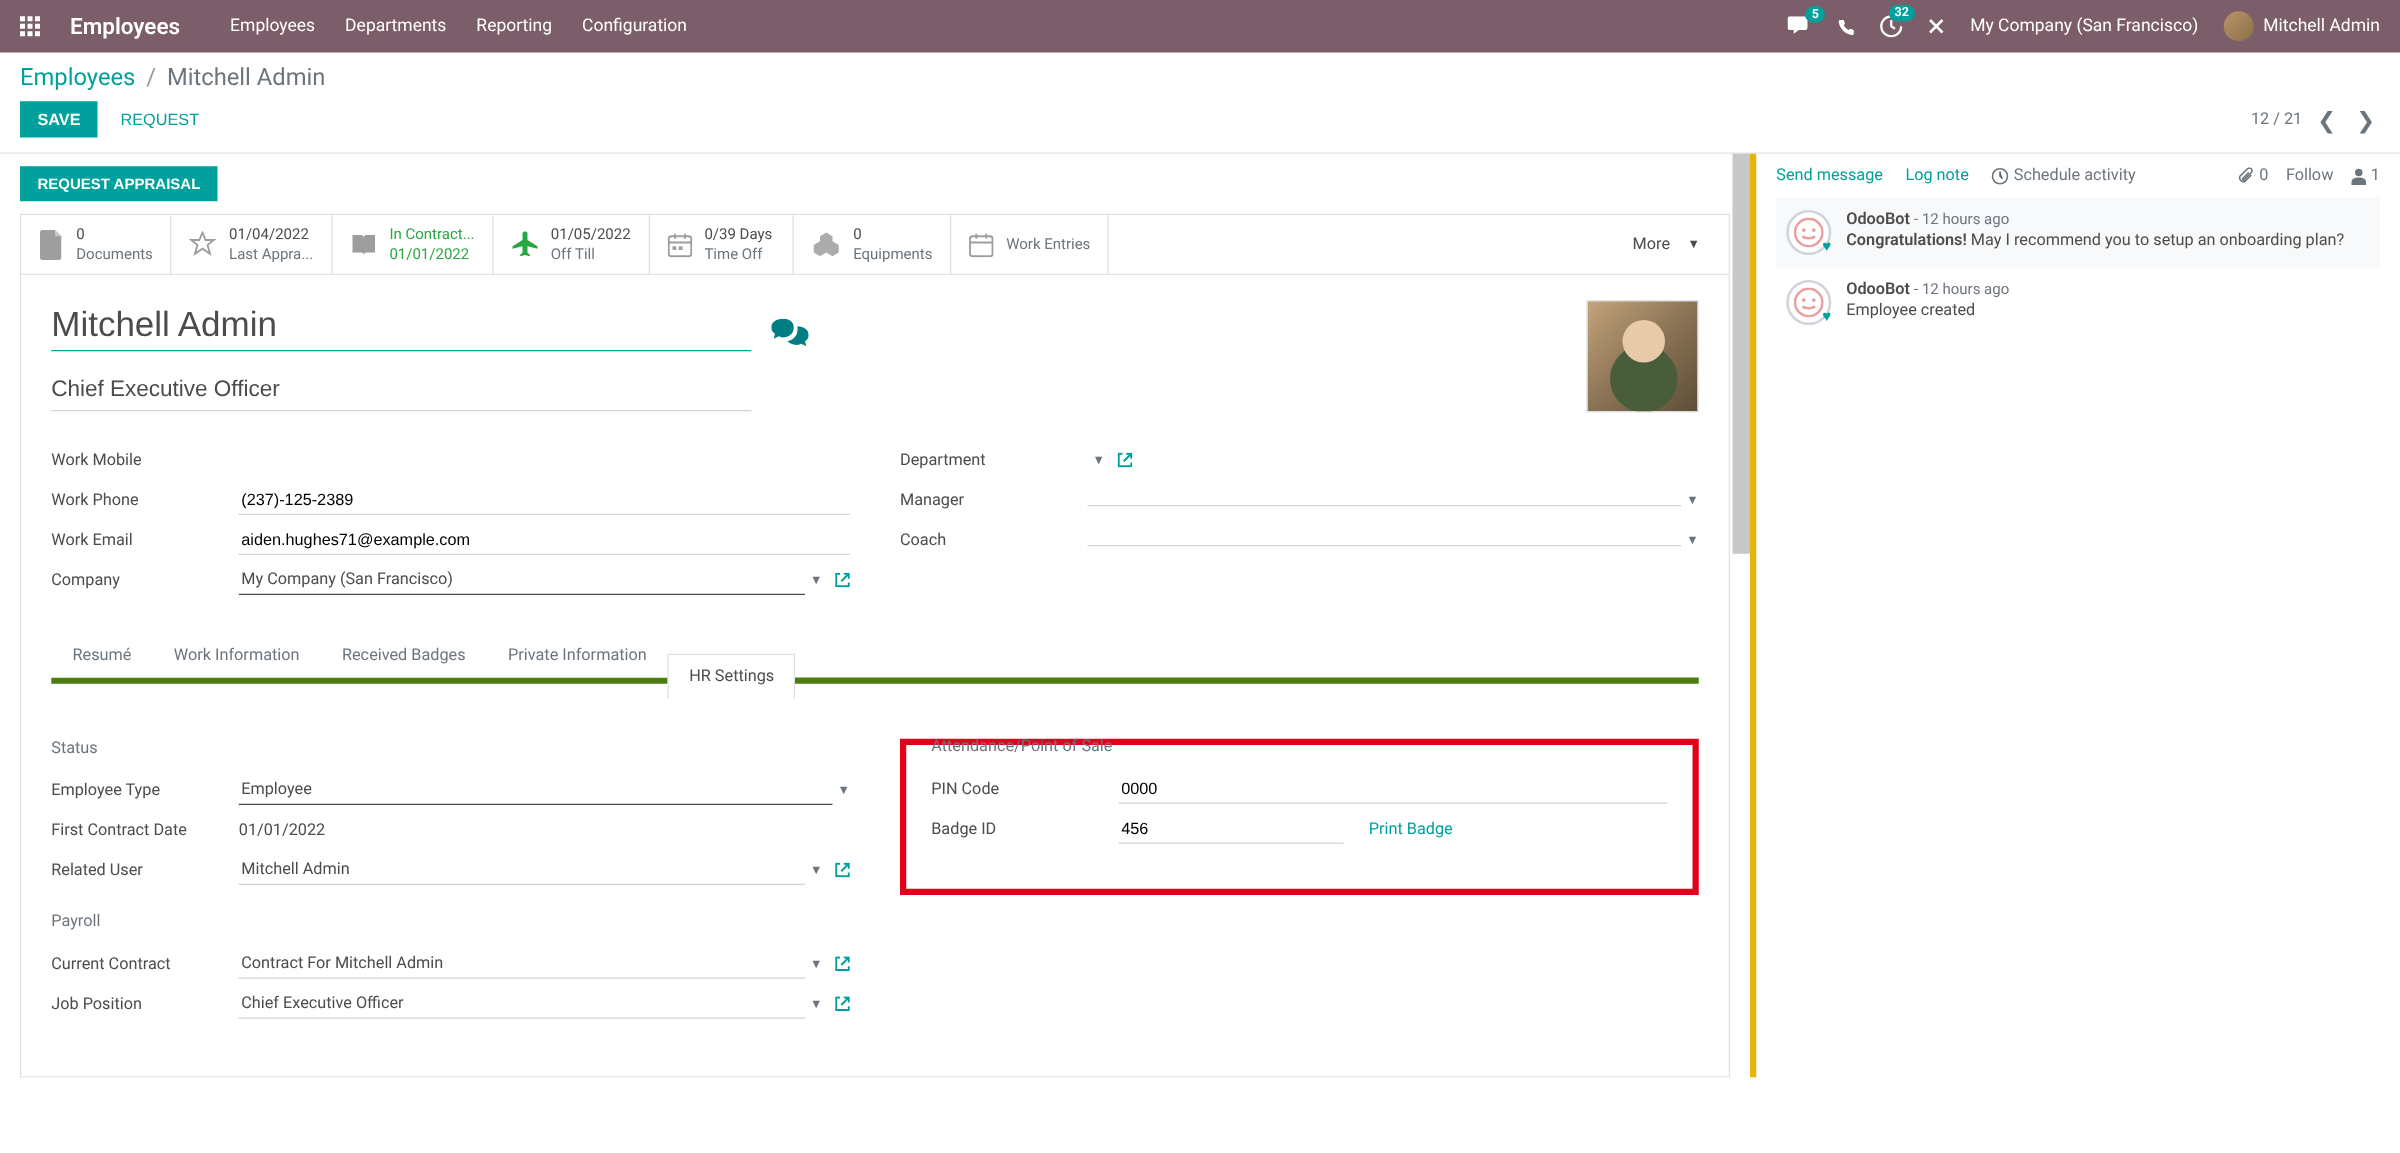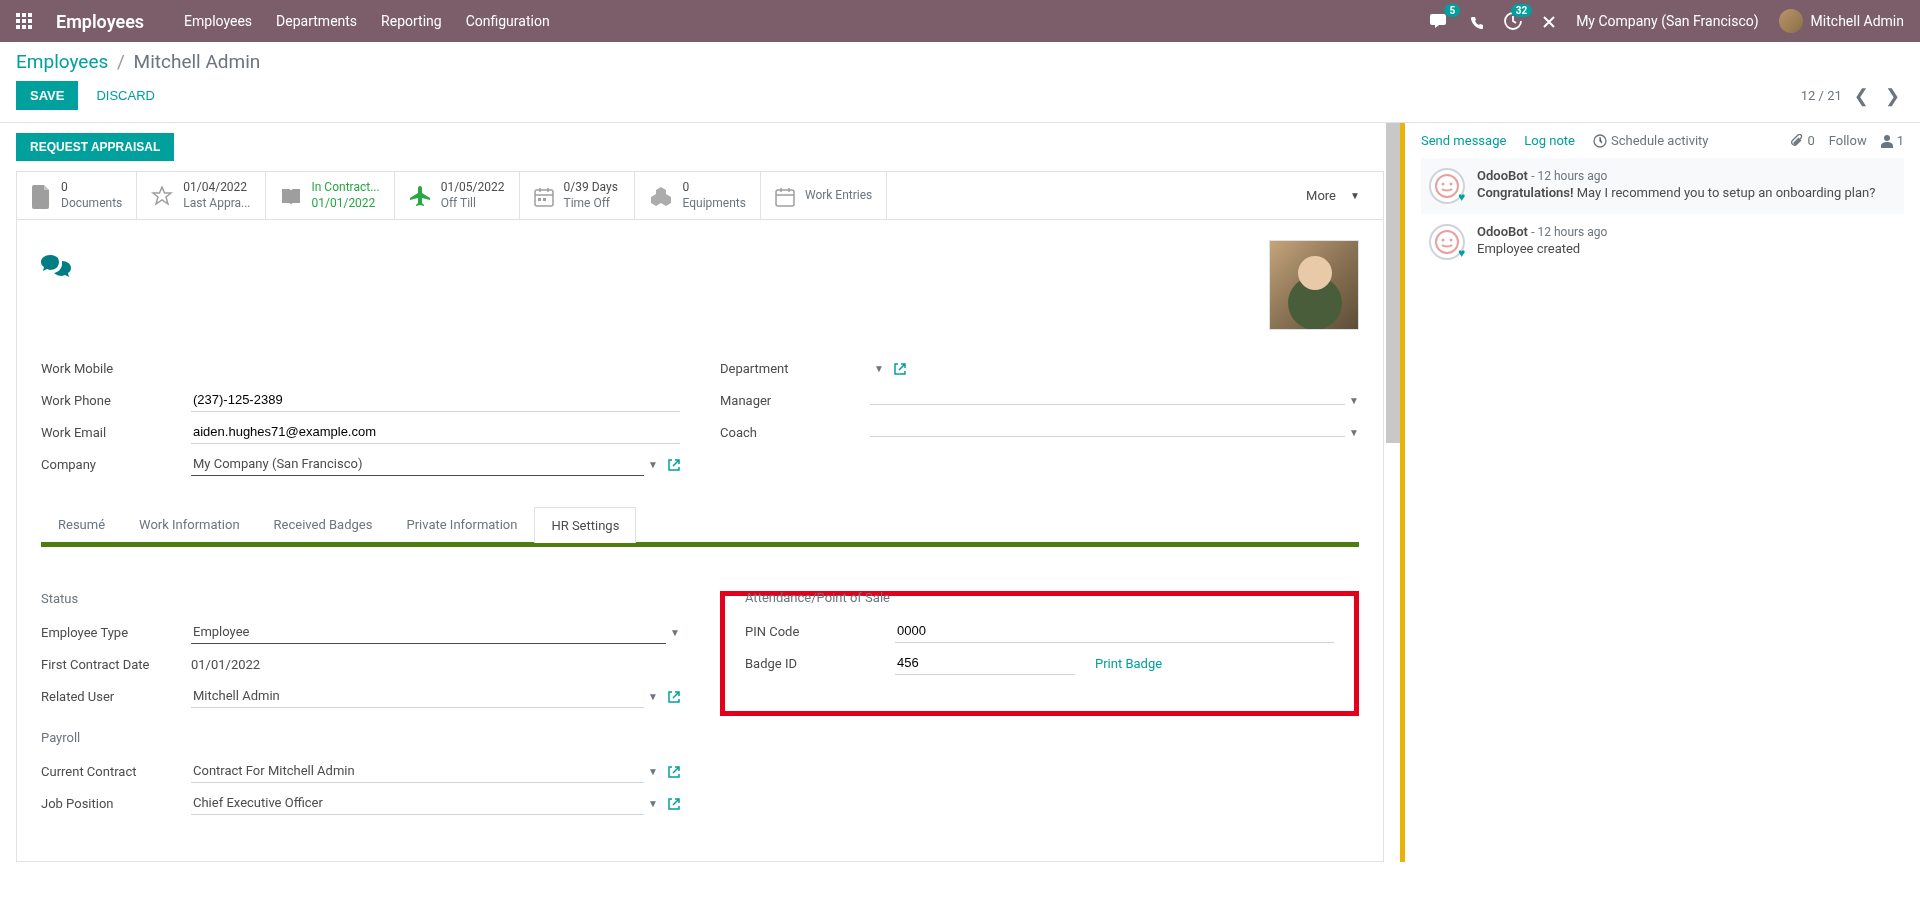--- a/index.html
+++ b/index.html
@@ -64,21 +64,21 @@
 .form-label { width: 150px; font-size: 13px; color: #4c4c4c; }
 .form-input { flex: 1; border: none; border-bottom: 1px solid #ced4da; padding: 4px 2px; font-size: 13px; outline: none; background: transparent; }
 .form-select { flex: 1; border: none; border-bottom: 1px solid #4c4c4c; padding: 4px 2px; font-size: 13px; outline: none; background: transparent; position: relative; }
 .form-select.light { border-bottom-color: #ced4da; }
 .select-caret { margin-left: 4px; color: #6c757d; font-size: 10px; }
 .ext-link { color: #00a09d; margin-left: 10px; cursor: pointer; font-size: 14px; }
 
 
 .tabs { display: flex; border-bottom: 5px solid #4d7c0f; margin-top: 24px; }
 .tab { padding: 10px 16px; cursor: pointer; border: 1px solid transparent; border-bottom: none; background: #fff; font-size: 13px; color: #6c757d; }
-.tab.active { border-color: #dee2e6; color: #4c4c4c; position: relative; top: 1px; background: #fff; }
+.tab.active { border-color: #dee2e6; color: #4c4c4c; position: relative; top: 17px; background: #fff; }
 
 .tab-content { padding: 20px 0; }
 .section-title { font-size: 13px; color: #6c757d; margin-bottom: 12px; }
 .highlight-box { border: 5px solid #e2001a; padding: 14px 20px 30px; position: relative; }
 
 
 .sidebar { width: 520px; border-left: 5px solid #eab308; padding: 10px 16px; }
 .sb-actions { display: flex; align-items: center; gap: 18px; padding-bottom: 10px; }
 .sb-link { color: #00a09d; cursor: pointer; font-size: 13px; }
 .sb-sched { color: #6c757d; cursor: pointer; font-size: 13px; display: flex; align-items: center; gap: 4px; }
@@ -159,21 +159,21 @@
 </div>
 
 <div class="subheader">
   <div class="breadcrumb">
     <span class="root">Employees</span>
     <span class="sep">/</span>
     <span class="current">Mitchell Admin</span>
   </div>
   <div class="action-row">
     <button class="btn-save">SAVE</button>
-    <button class="btn-discard">DISCARD</button>
+    <button class="btn-discard">REQUEST</button>
     <div class="pager">
       <span>12 / 21</span>
       <span class="pager-btn">❮</span>
       <span class="pager-btn">❯</span>
     </div>
   </div>
 </div>
 
 <div class="content-wrap">
 <div class="main-col">
@@ -252,20 +252,24 @@
     </div>
     <div class="stat-btn">
       <span>More</span>
           <span class="more-caret">▼</span>
     </div>
   </div>
 
   
   <div class="sheet">
     <div class="title-row">
+      <div class="title-inputs">
+        <input class="name-input" value="Mitchell Admin" style="">
+        <input class="jobtitle-input" value="Chief Executive Officer" style="">
+      </div>
       <div class="chat-icon">
         <svg width="30" height="24" viewBox="0 0 30 24">
               <path fill="#017e84" d="M9 0C4 0 0 3 0 7c0 2 1 4 3 5l-1 4 4-2c1 0 2 1 3 1 5 0 9-3 9-8S14 0 9 0z"></path>
               <path fill="#017e84" d="M21 6c5 0 9 3 9 7 0 2-1 4-3 5l1 4-4-2c-1 0-2 1-3 1-3 0-6-1-8-3 5-1 8-5 8-9V6z"></path>
             </svg>
       </div>
       <div class="avatar-box"></div>
     </div>
 
     <div class="form-grid">

